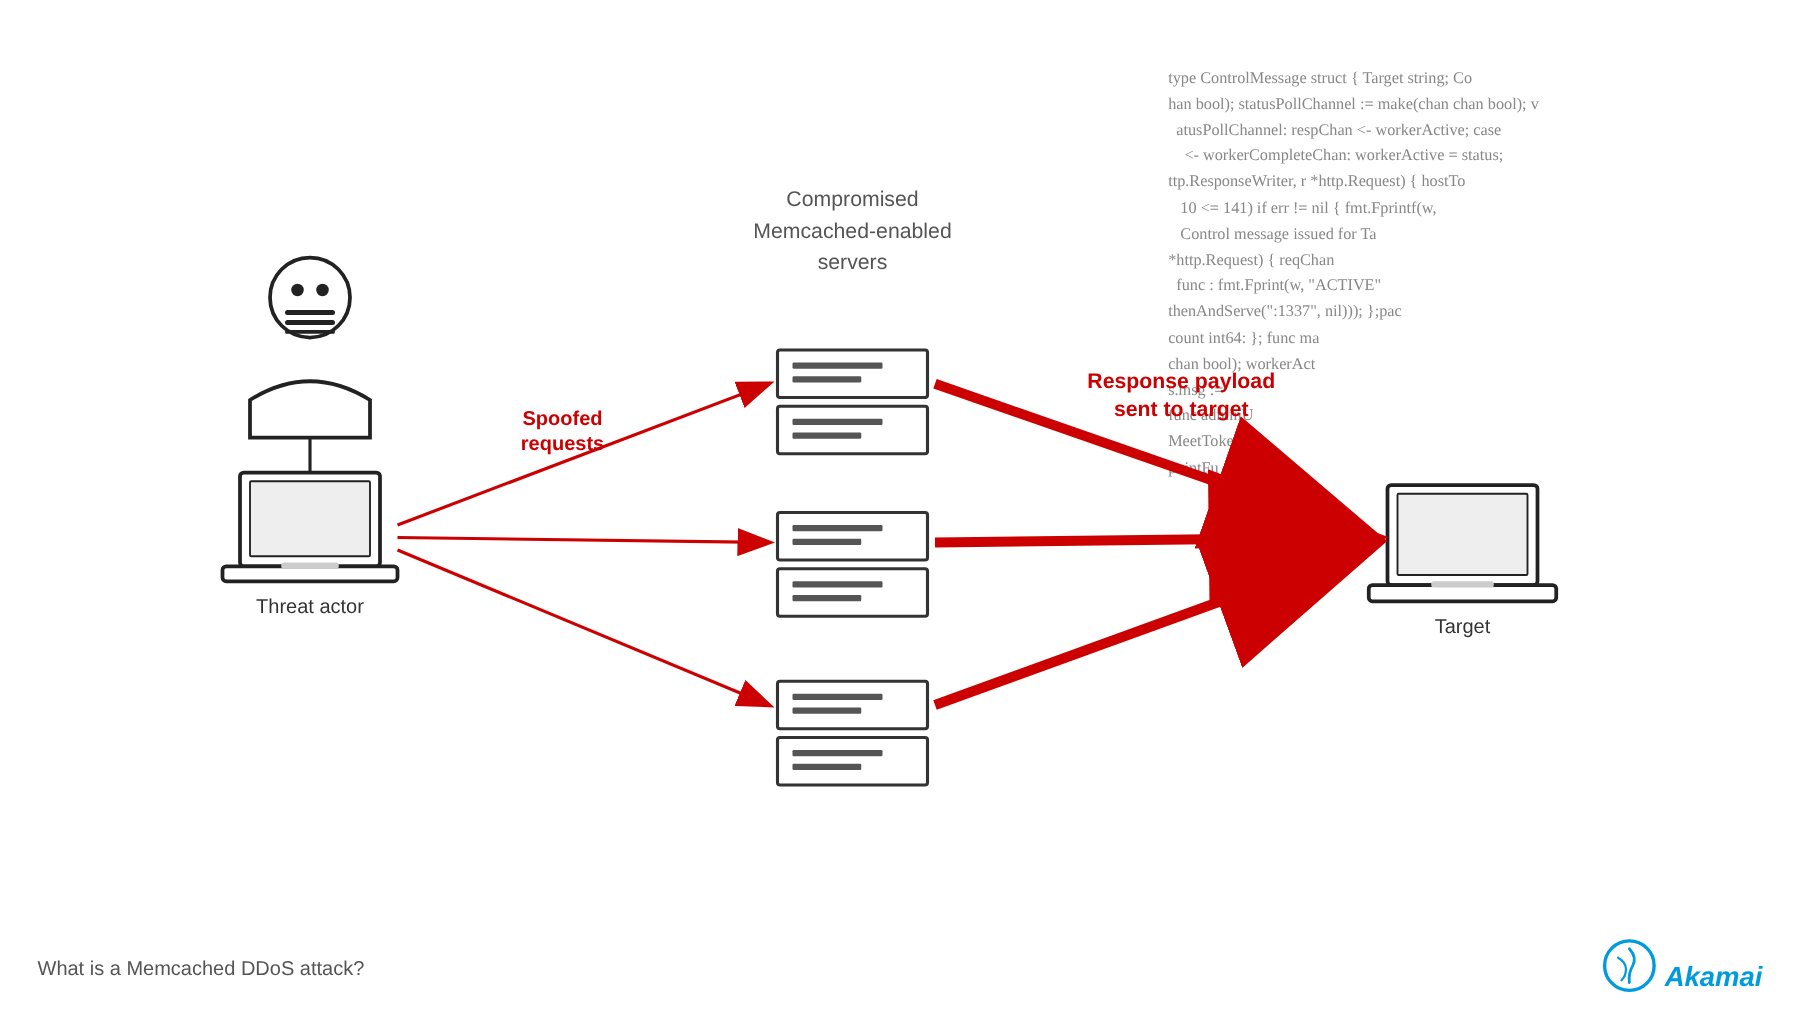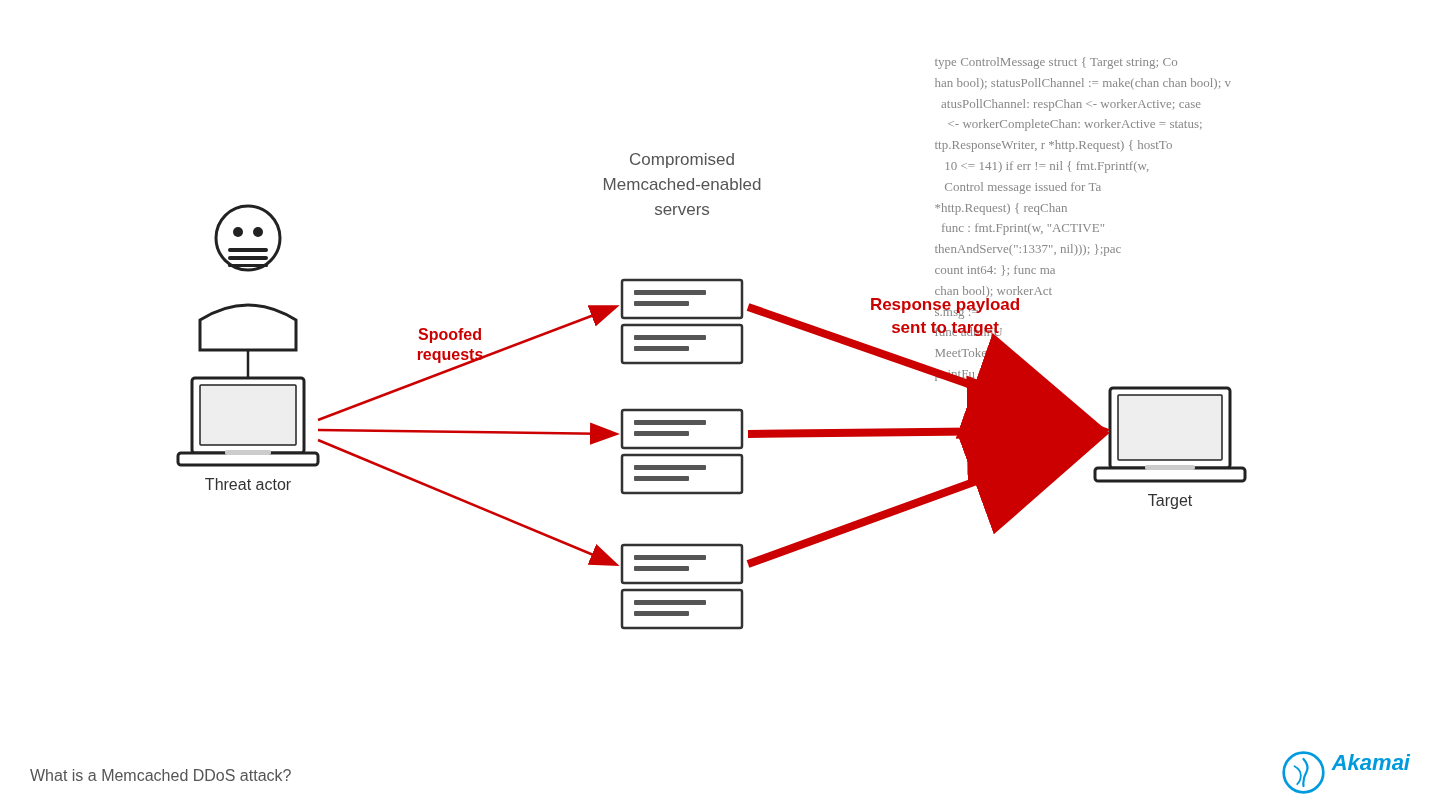--- a/index.html
+++ b/index.html
@@ -39,21 +39,21 @@
       color: #555;
       text-align: center;
     }
 
     
     .akamai-logo {
       position: absolute;
       bottom: 15px;
       right: 30px;
       display: flex;
-      align-items: flex-start;
+      align-items: flex-end;
       gap: 6px;
     }
 
     .akamai-circle {
       width: 45px;
       height: 45px;
     }
 
     .akamai-text {
       font-size: 22px;

